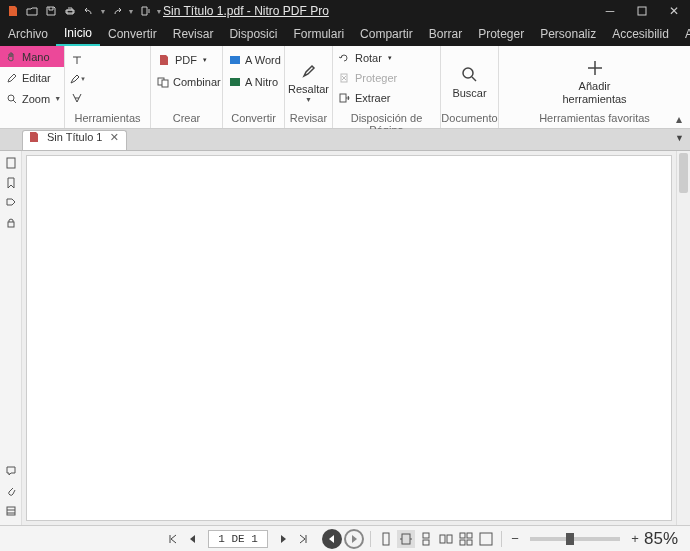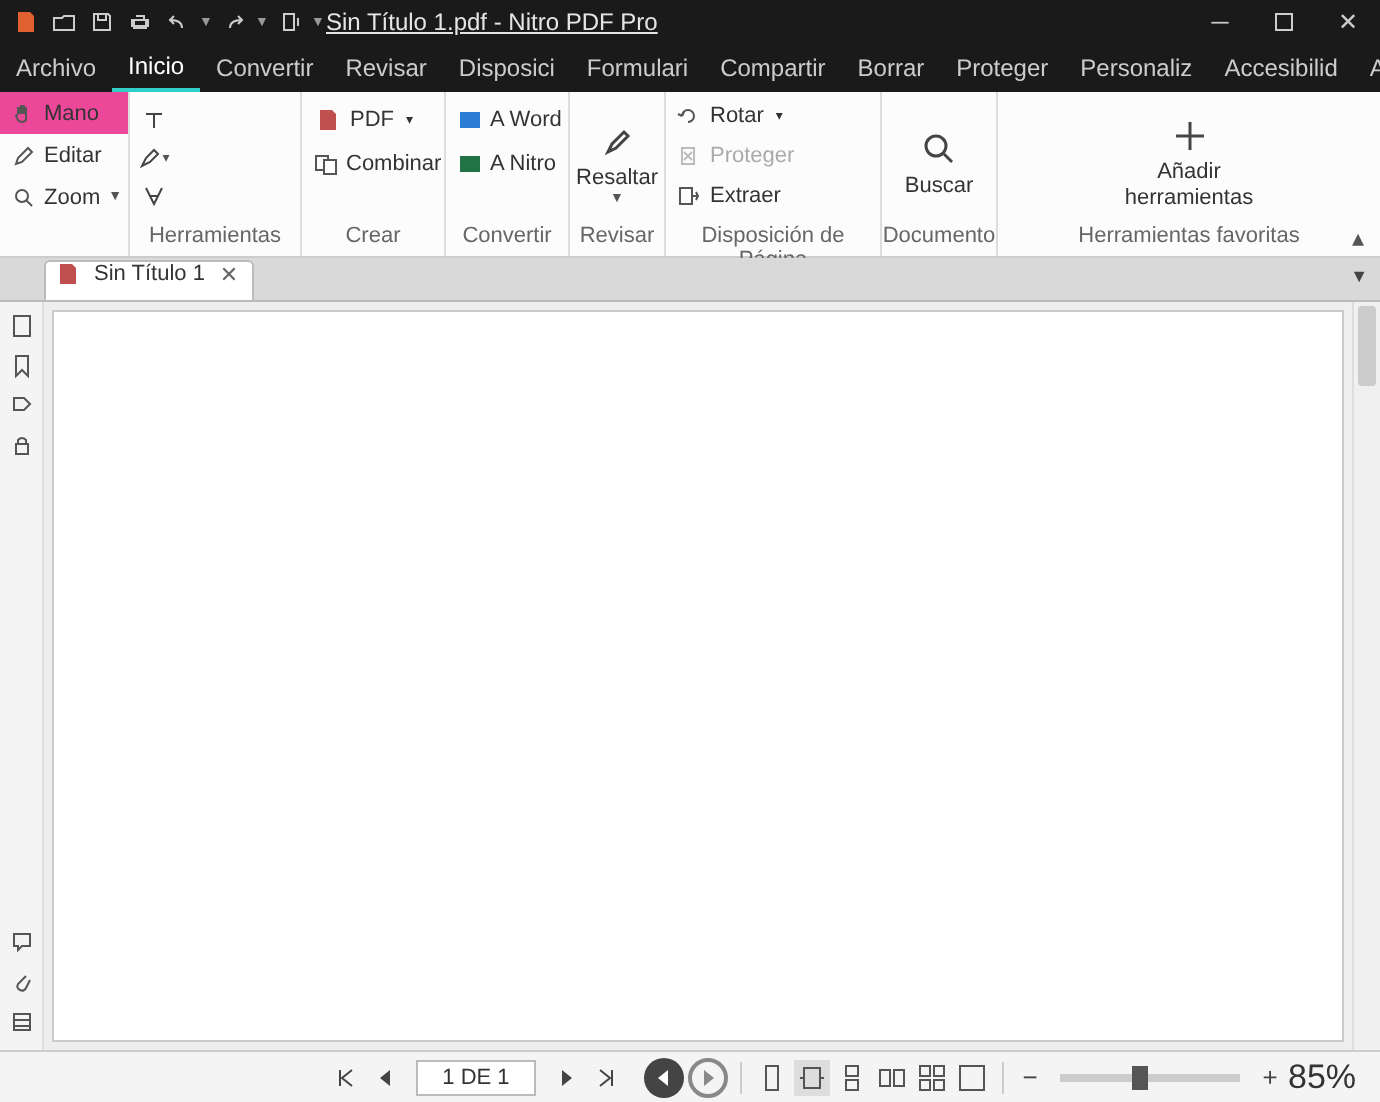--- a/index.html
+++ b/index.html
@@ -63,21 +63,21 @@
 .canvas { flex:1; background:#fff; margin:4px; border:1px solid #ccc; position:relative;}
 .vscroll { width:14px; background:#f0f0f0; border-left:1px solid #ddd; position:relative;}
 .vscroll .thumb { position:absolute; top:2px; left:2px; right:2px; height:40px; background:#ccc; border-radius:2px;}
 
 
 .status { height:26px; background:#f4f4f4; border-top:1px solid #ccc; display:flex; align-items:center; padding:0 6px; gap:2px;}
 .status .navbtn { width:18px;height:18px; display:flex;align-items:center;justify-content:center; color:#444; cursor:pointer;}
 .status .navbtn.big { width:20px;height:20px; border-radius:50%; }
 .status .navbtn.fill { background:#444; color:#fff;}
 .status .navbtn.outline { border:2px solid #888; color:#888; border-radius:50%;}
-.status .pagebox { width:60px; height:18px; border:1px solid #bbb; background:#fff; text-align:center; font-size:11px; line-height:16px; margin:0 4px;}
+.status .pagebox { width:60px; height:18px; border:1px solid #bbb; background:#fff; text-align:center; font-size:11px; line-height:16px; margin:0 4px;font-family:Liberation Mono, monospace;}
 .status .sep { width:1px; height:16px; background:#ccc; margin:0 4px;}
 .status .tool { width:18px;height:18px; display:flex;align-items:center;justify-content:center; color:#555; cursor:pointer;}
 .status .tool.active { background:#ddd; }
 .status .slider { width:90px; height:4px; background:#ccc; position:relative; margin:0 6px;}
 .status .slider .h { position:absolute; top:-4px; left:40%; width:8px; height:12px; background:#555;}
 .status .minus, .status .plus { width:14px; font-size:13px; text-align:center; cursor:pointer; color:#444;}
 .status .zoom { width:40px; text-align:left; font-size:17px;}
 
 svg { display:block; }
 </style>

